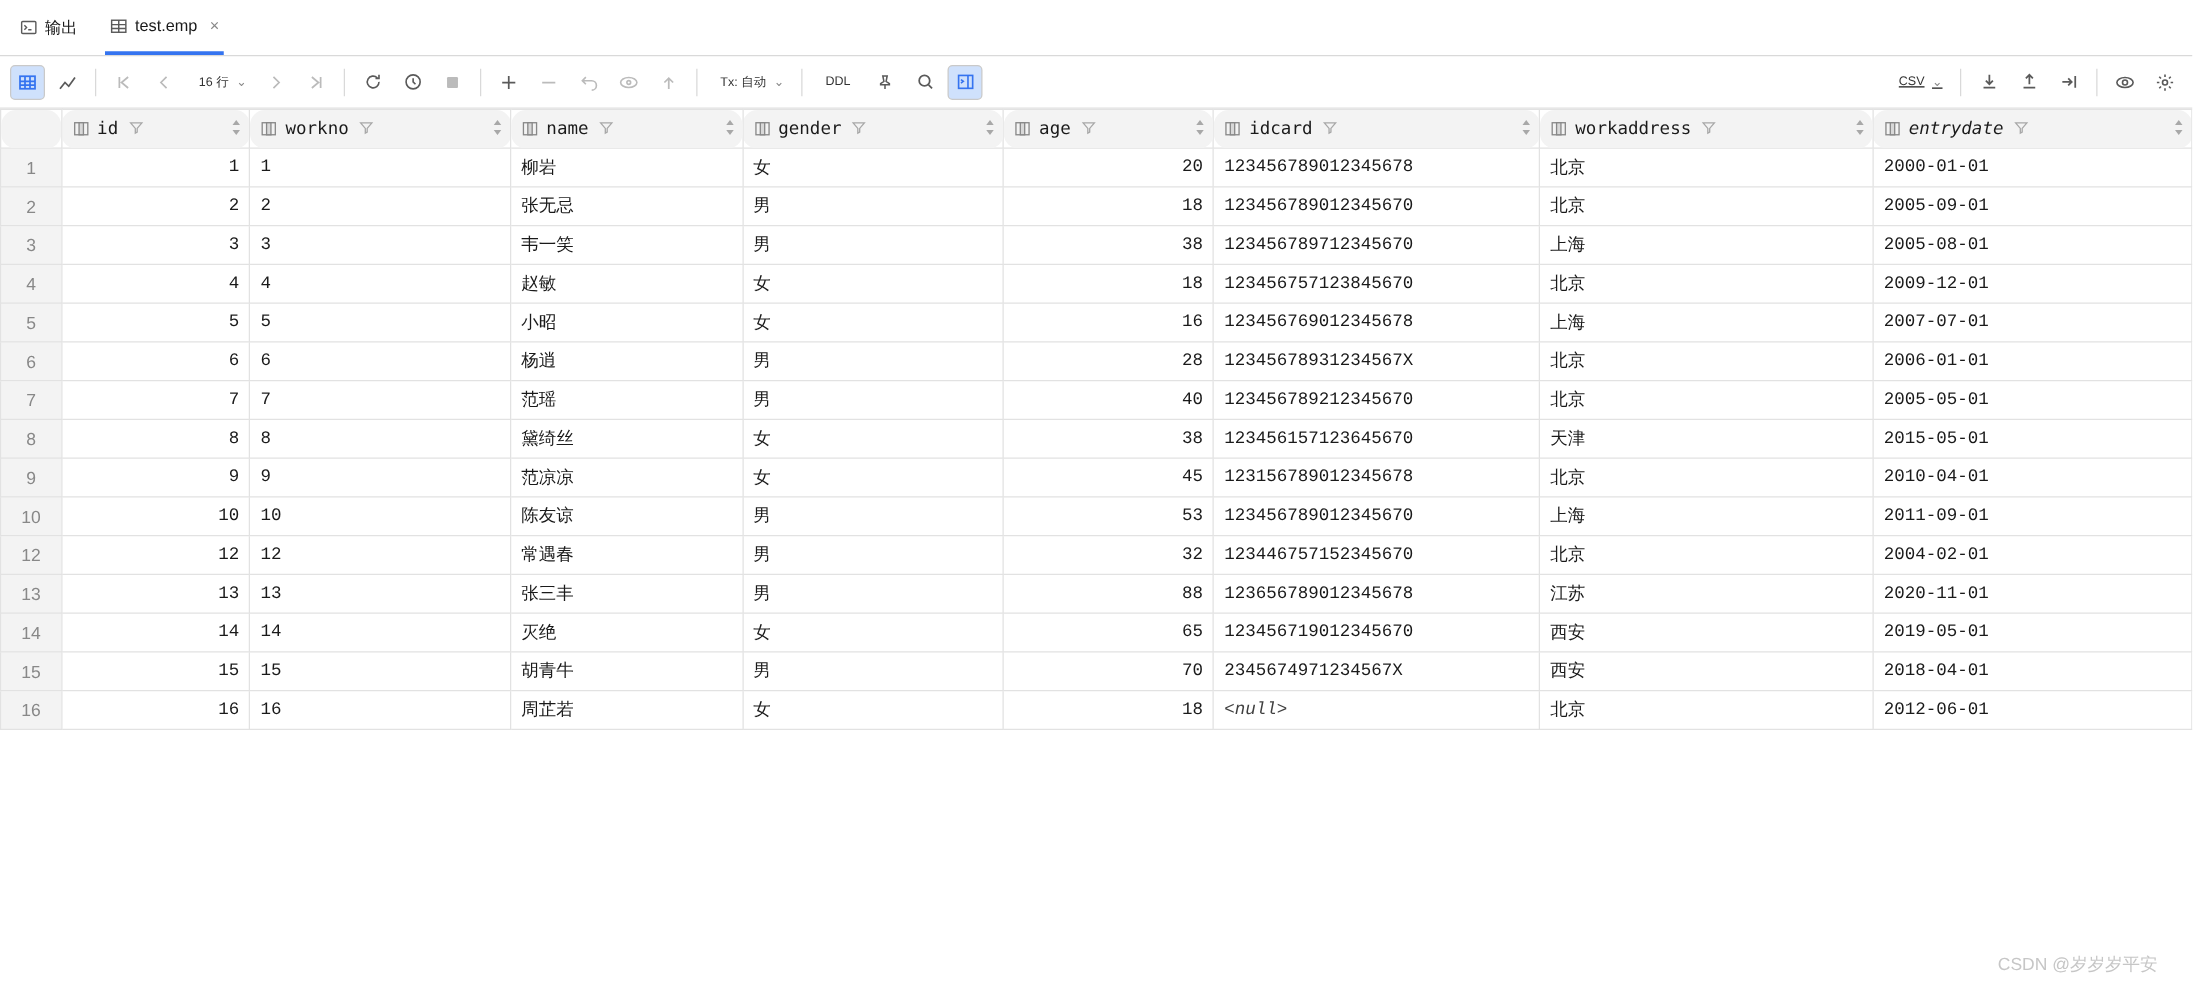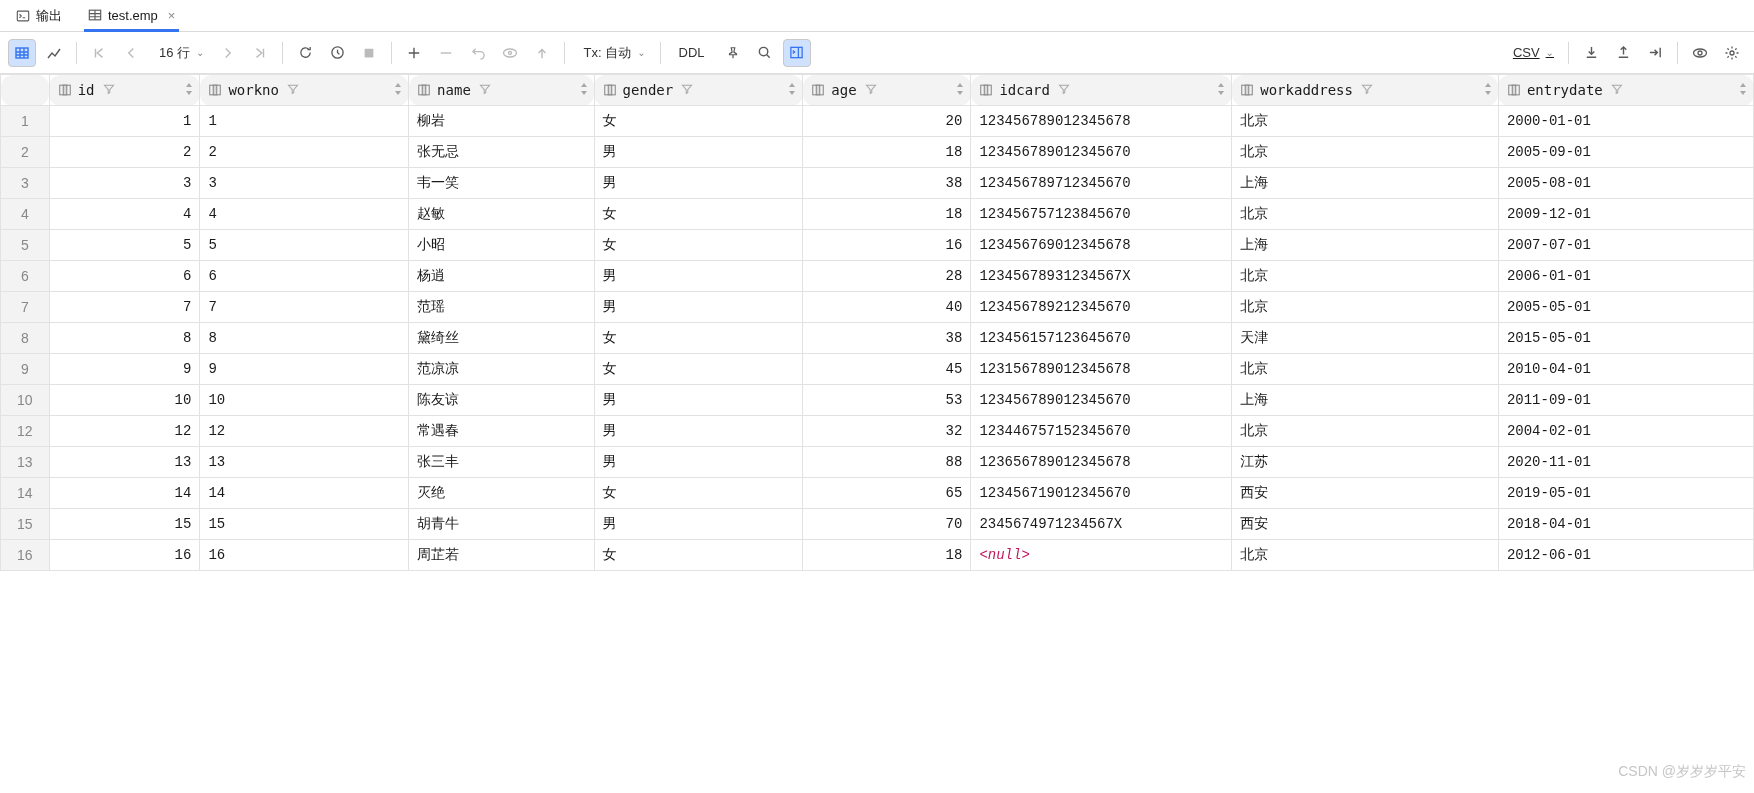--- a/index.html
+++ b/index.html
@@ -1,46 +1,46 @@
 <!DOCTYPE html>
 <html><head>
   <meta charset="utf-8">
   <style>
     * { margin: 0; padding: 0; box-sizing: border-box; }
     body { font-family: -apple-system, "Segoe UI", sans-serif; font-size: 13px; color: #1a1a1a; background: #fff; }
 
-    .tabs { display: flex; align-items: flex-end; height: 32px; border-bottom: 1px solid #d9d9d9; padding: 0 12px; gap: 18px; }
+    .tabs { display: flex; align-items: flex-start; height: 45px; border-bottom: 1px solid #d9d9d9; padding: 0 12px; gap: 18px; }
     .tab { display: flex; align-items: center; gap: 6px; height: 100%; padding: 0 4px; cursor: pointer; }
     .tab.active { border-bottom: 3px solid #3574f0; margin-bottom: -1px; }
     .tab-close { color: #888; margin-left: 4px; }
     .icon { width: 14px; height: 14px; display: inline-flex; align-items: center; justify-content: center; }
     .icon svg { width: 100%; height: 100%; }
 
     .toolbar { display: flex; align-items: center; height: 42px; border-bottom: 1px solid #e0e0e0; padding: 0 8px; gap: 4px; }
     .toolbar-btn { width: 28px; height: 28px; display: flex; align-items: center; justify-content: center; border-radius: 4px; color: #5a5a5a; cursor: pointer; }
     .toolbar-btn.wider { width: auto; padding: 0 6px; gap: 2px; }
     .toolbar-btn.active { background: #cfe1fc; border: 1px solid #88b0e8; }
     .toolbar-btn.boxed { border: 1px solid #c9c9c9; }
     .toolbar-sep { width: 1px; height: 22px; background: #d9d9d9; margin: 0 4px; }
-    .toolbar-text { font-size: 13px; color: #333; padding: 0 4px; }
+    .toolbar-text { font-size: 10px; color: #333; padding: 0 4px; }
     .toolbar-right { margin-left: auto; display: flex; align-items: center; gap: 4px; text-decoration: underline; }
     .chev { font-size: 10px; color: #888; }
 
     .table-wrap { overflow: auto; }
     table { border-collapse: collapse; width: 100%; font-family: Menlo, Consolas, "Courier New", monospace; font-size: 14px; }
     th, td { border: 1px solid #e2e2e2; padding: 4px 8px; height: 31px; text-align: left; white-space: nowrap; }
     thead th { background: #f3f3f3; font-weight: 500; font-family: -apple-system, "Segoe UI", sans-serif; position: relative; border-radius: 12px; }
     th.rownum, td.rownum { background: #f3f3f3; text-align: center; color: #888; width: 42px; font-family: -apple-system, sans-serif; font-weight: normal;}
     .col-head { display: flex; align-items: center; gap: 6px; }
     .col-title { font-family: Menlo, Consolas, monospace; }
     .filter-icon { color: #a8a8a8; margin-left: 2px; }
     .sort-icon { position: absolute; right: 6px; top: 50%; transform: translateY(-50%); color: #a8a8a8; }
     .num { text-align: right; }
-    .null { color: #be185d; font-style: italic; }
-    .watermark { position: fixed; bottom: 12px; right: 8px; color: #c6c6c6; font-size: 14px; font-family: sans-serif; }
+    .null { color: #404040; font-style: italic; }
+    .watermark { position: fixed; bottom: 12px; right: 28px; color: #c6c6c6; font-size: 14px; font-family: sans-serif; }
   </style>
 </head>
 <body>
 
 <div class="tabs">
   <div class="tab">
     <span class="icon">
       <svg viewBox="0 0 16 16" fill="none" stroke="#5a5a5a" stroke-width="1.3">
           <rect x="1.5" y="2.5" width="13" height="11" rx="1"></rect>
           <path d="M4 6l2 2-2 2M7.5 10h3"></path>
@@ -322,21 +322,21 @@
               </span>
               <span class="col-title">workaddress</span>
               <span class="filter-icon"><svg width="12" height="12" viewBox="0 0 16 16" fill="none" stroke="#a8a8a8" stroke-width="1.4">
                   <path d="M2 3h12l-5 6v4l-2 1v-5L2 3z"></path>
                 </svg></span>
             </div>
             <span class="sort-icon"><svg width="8" height="12" viewBox="0 0 8 12" fill="#a8a8a8">
                 <path d="M4 0l3 4H1zM4 12l3-4H1z"></path>
               </svg></span>
           </th>
-          <th style="width: 220px;">
+          <th style="width: 220px; font-style: italic;">
             <div class="col-head">
               <span class="icon">
                 <svg width="14" height="14" viewBox="0 0 16 16" fill="none" stroke="#888" stroke-width="1.2">
                   <rect x="2" y="2.5" width="12" height="11"></rect>
                   <rect x="6" y="2.5" width="4" height="11" fill="#d8d8d8"></rect>
                 </svg>
               </span>
               <span class="col-title">entrydate</span>
               <span class="filter-icon"><svg width="12" height="12" viewBox="0 0 16 16" fill="none" stroke="#a8a8a8" stroke-width="1.4">
                   <path d="M2 3h12l-5 6v4l-2 1v-5L2 3z"></path>

